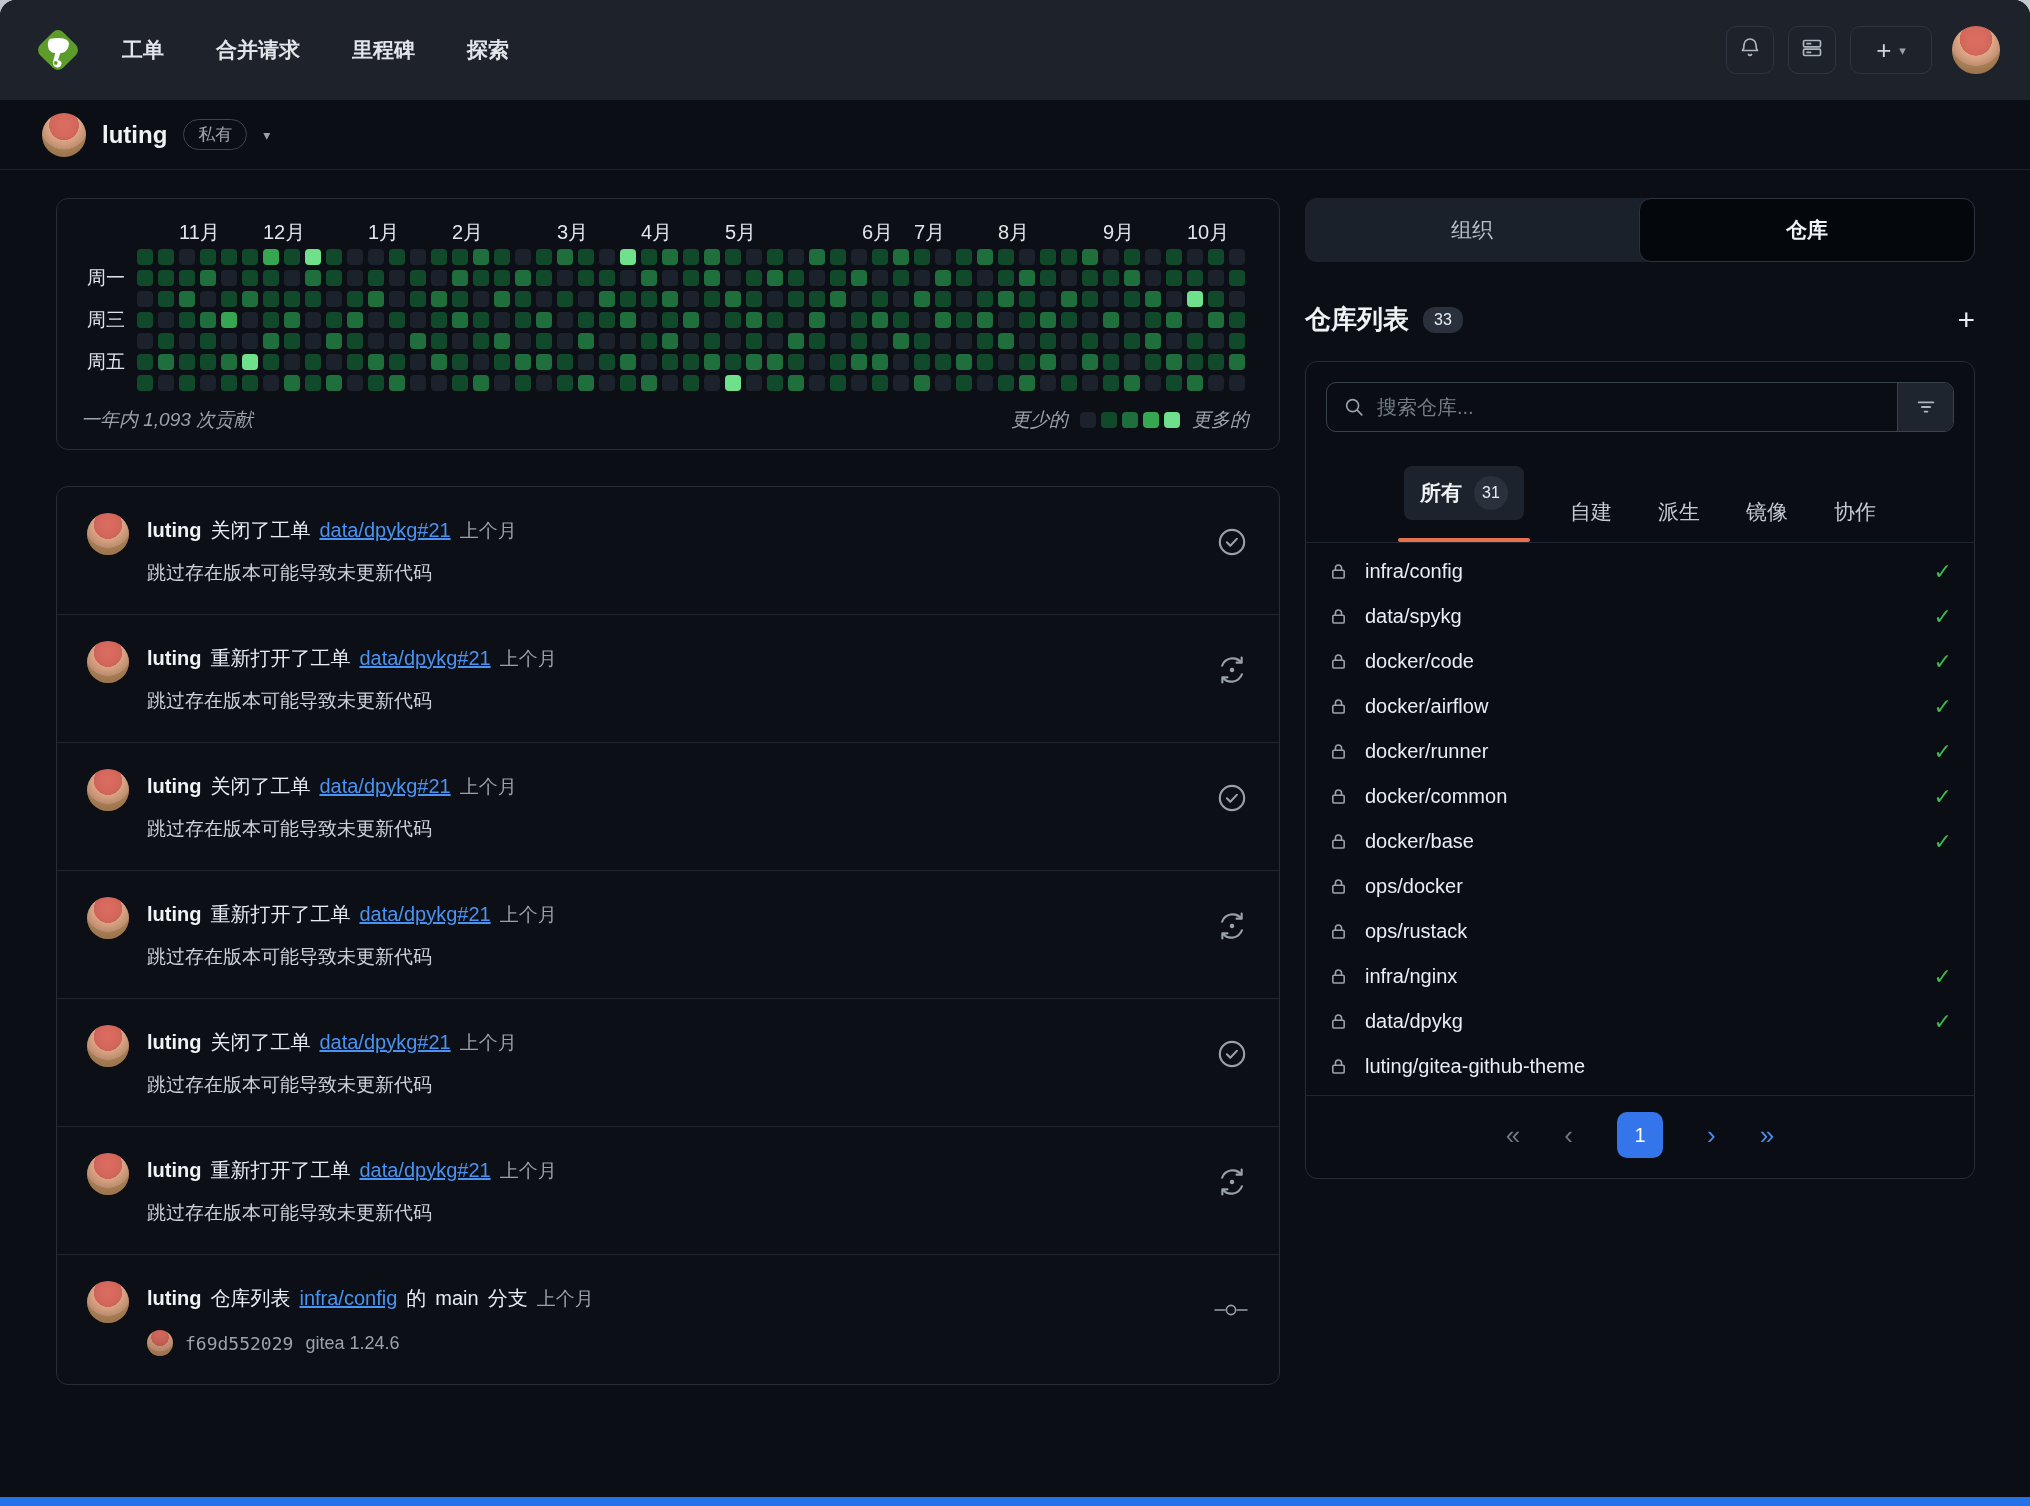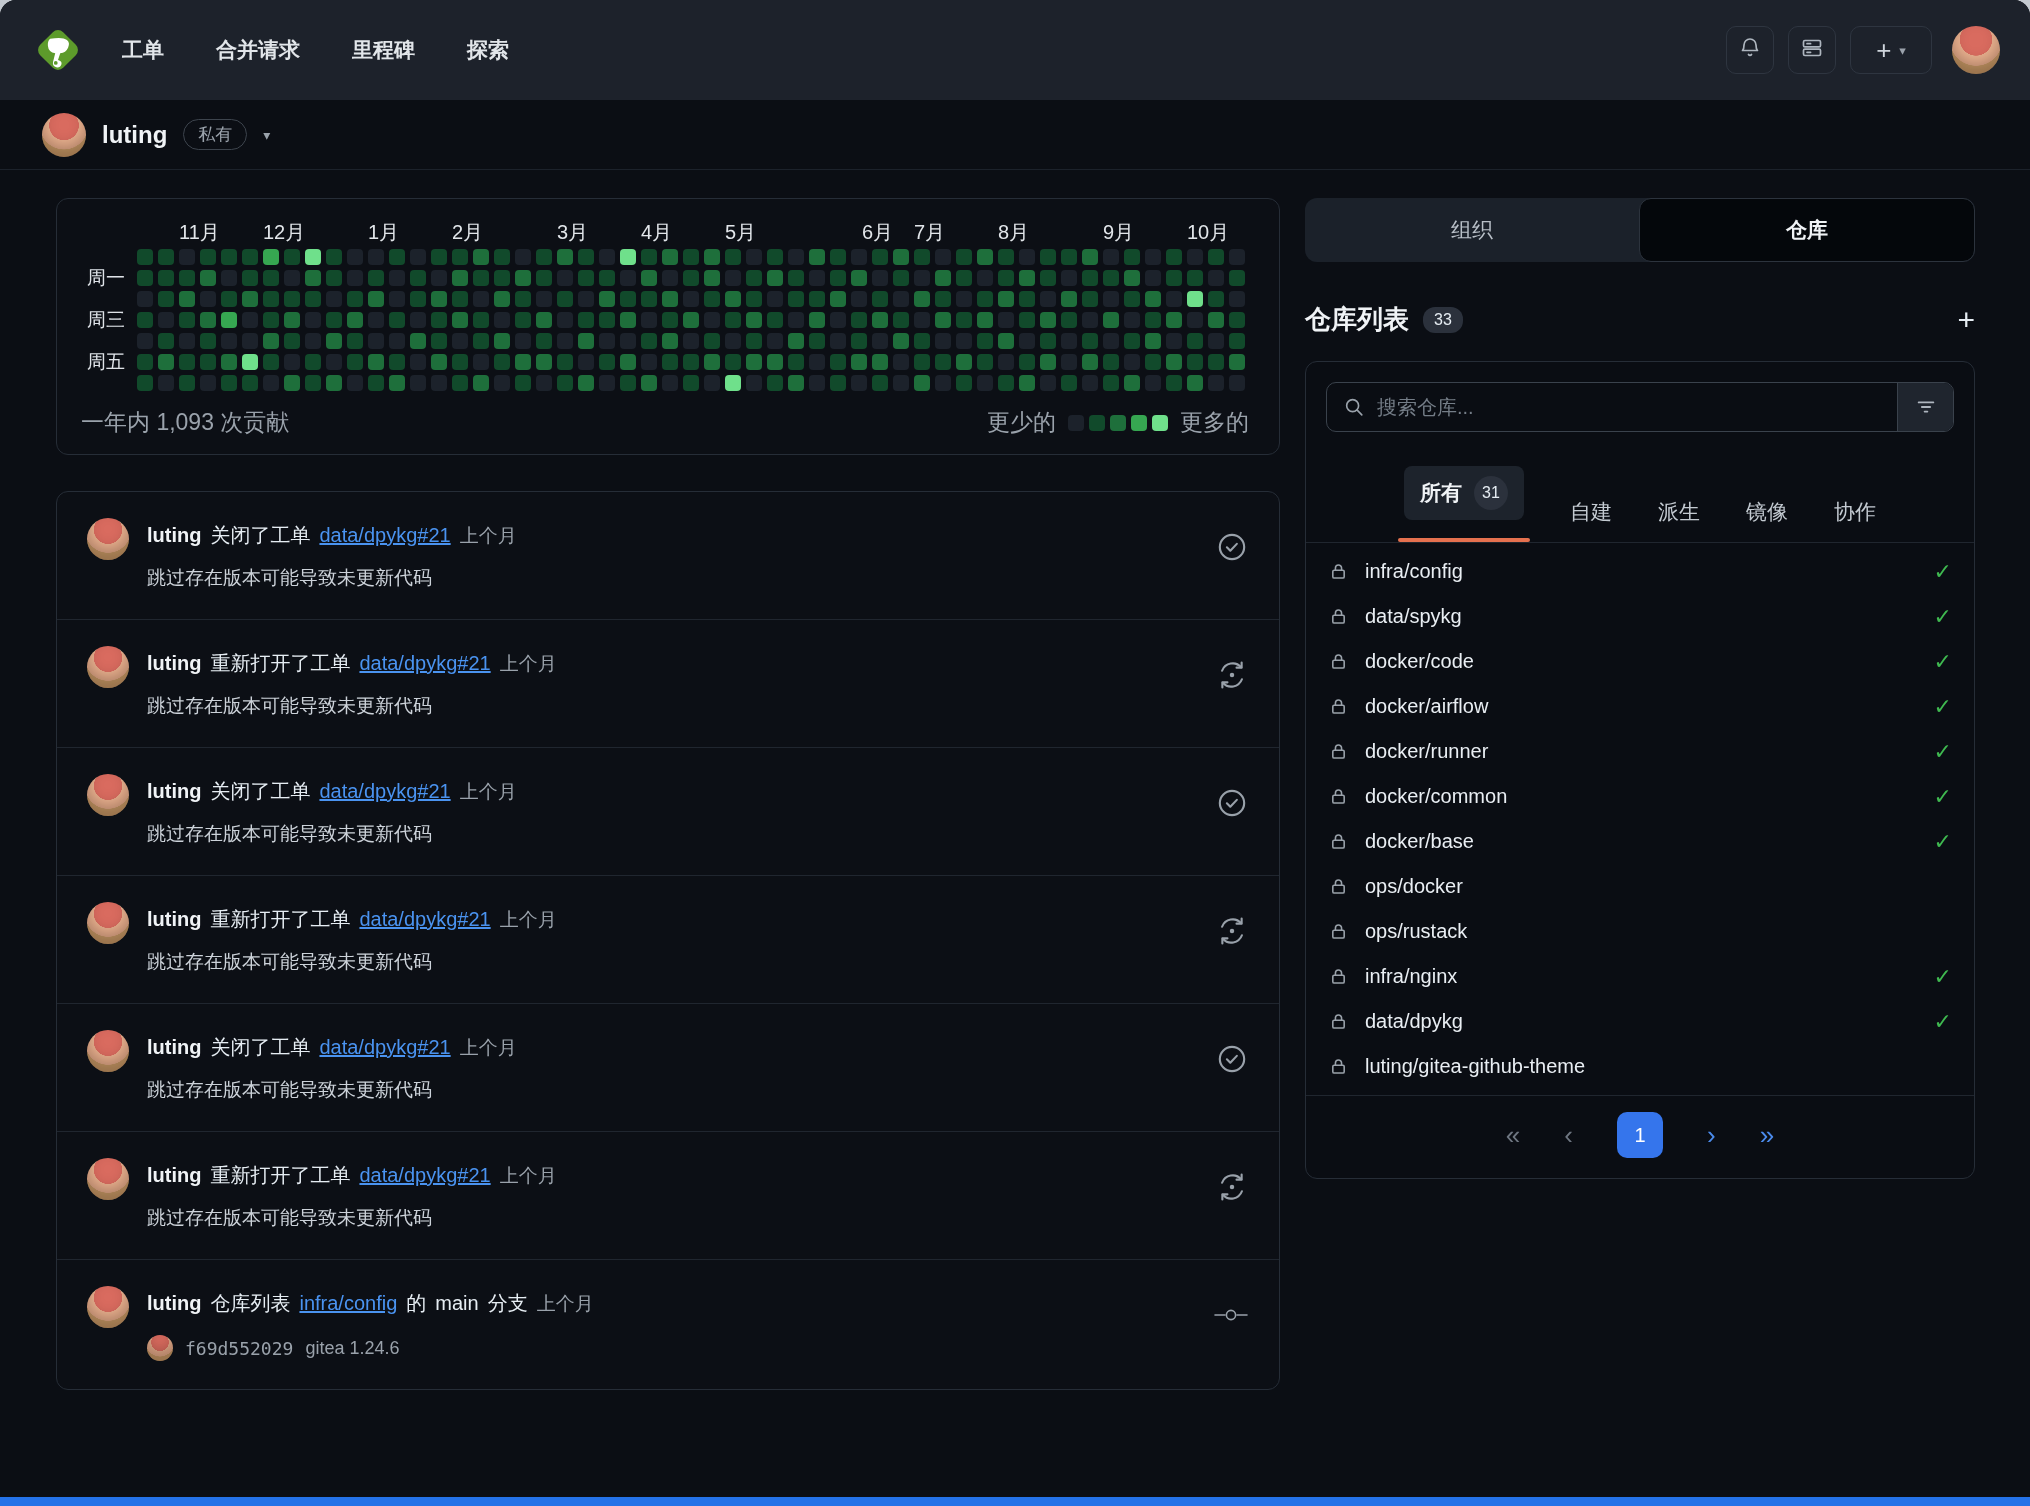--- a/index.html
+++ b/index.html
@@ -41,21 +41,21 @@
   
   .hm-card { padding:20px 24px 16px 24px; }
   .hm-months { position:relative; height:30px; font-size:20px; color:#e2e6ea; }
   .hm-months span { position:absolute; top:0; }
   .hm-flex { display:flex; }
   .hm-days { width:56px; position:relative; flex:0 0 auto; }
   .hm-days span { position:absolute; left:6px; font-size:19px; color:#dfe3e8; height:16px; line-height:16px; }
   .hm-grid { display:grid; grid-auto-flow:column; grid-template-rows:repeat(7,16px);
     grid-auto-columns:16px; gap:5px; }
   .hm-cell { width:16px; height:16px; border-radius:4px; }
-  .hm-foot { display:flex; align-items:center; margin-top:16px; font-size:23px; color:#9aa2ab; }
+  .hm-foot { display:flex; align-items:center; margin-top:16px; font-size:19px; color:#9aa2ab;font-style:italic; }
   .hm-legend { margin-left:auto; display:flex; align-items:center; gap:6px; }
   .hm-legend .hm-cell { cursor:default; }
   .hm-legend span { margin:0 6px; }
 
   
   .feed-card { margin-top:36px; }
   .feed-item { display:flex; padding:26px 30px 28px 30px; border-top:1px solid #20262f; }
   .feed-item:first-child { border-top:none; }
   .avatar.feed { width:42px; height:42px; margin-right:18px; flex:0 0 auto; }
   .feed-body { flex:1; padding-top:4px; }

